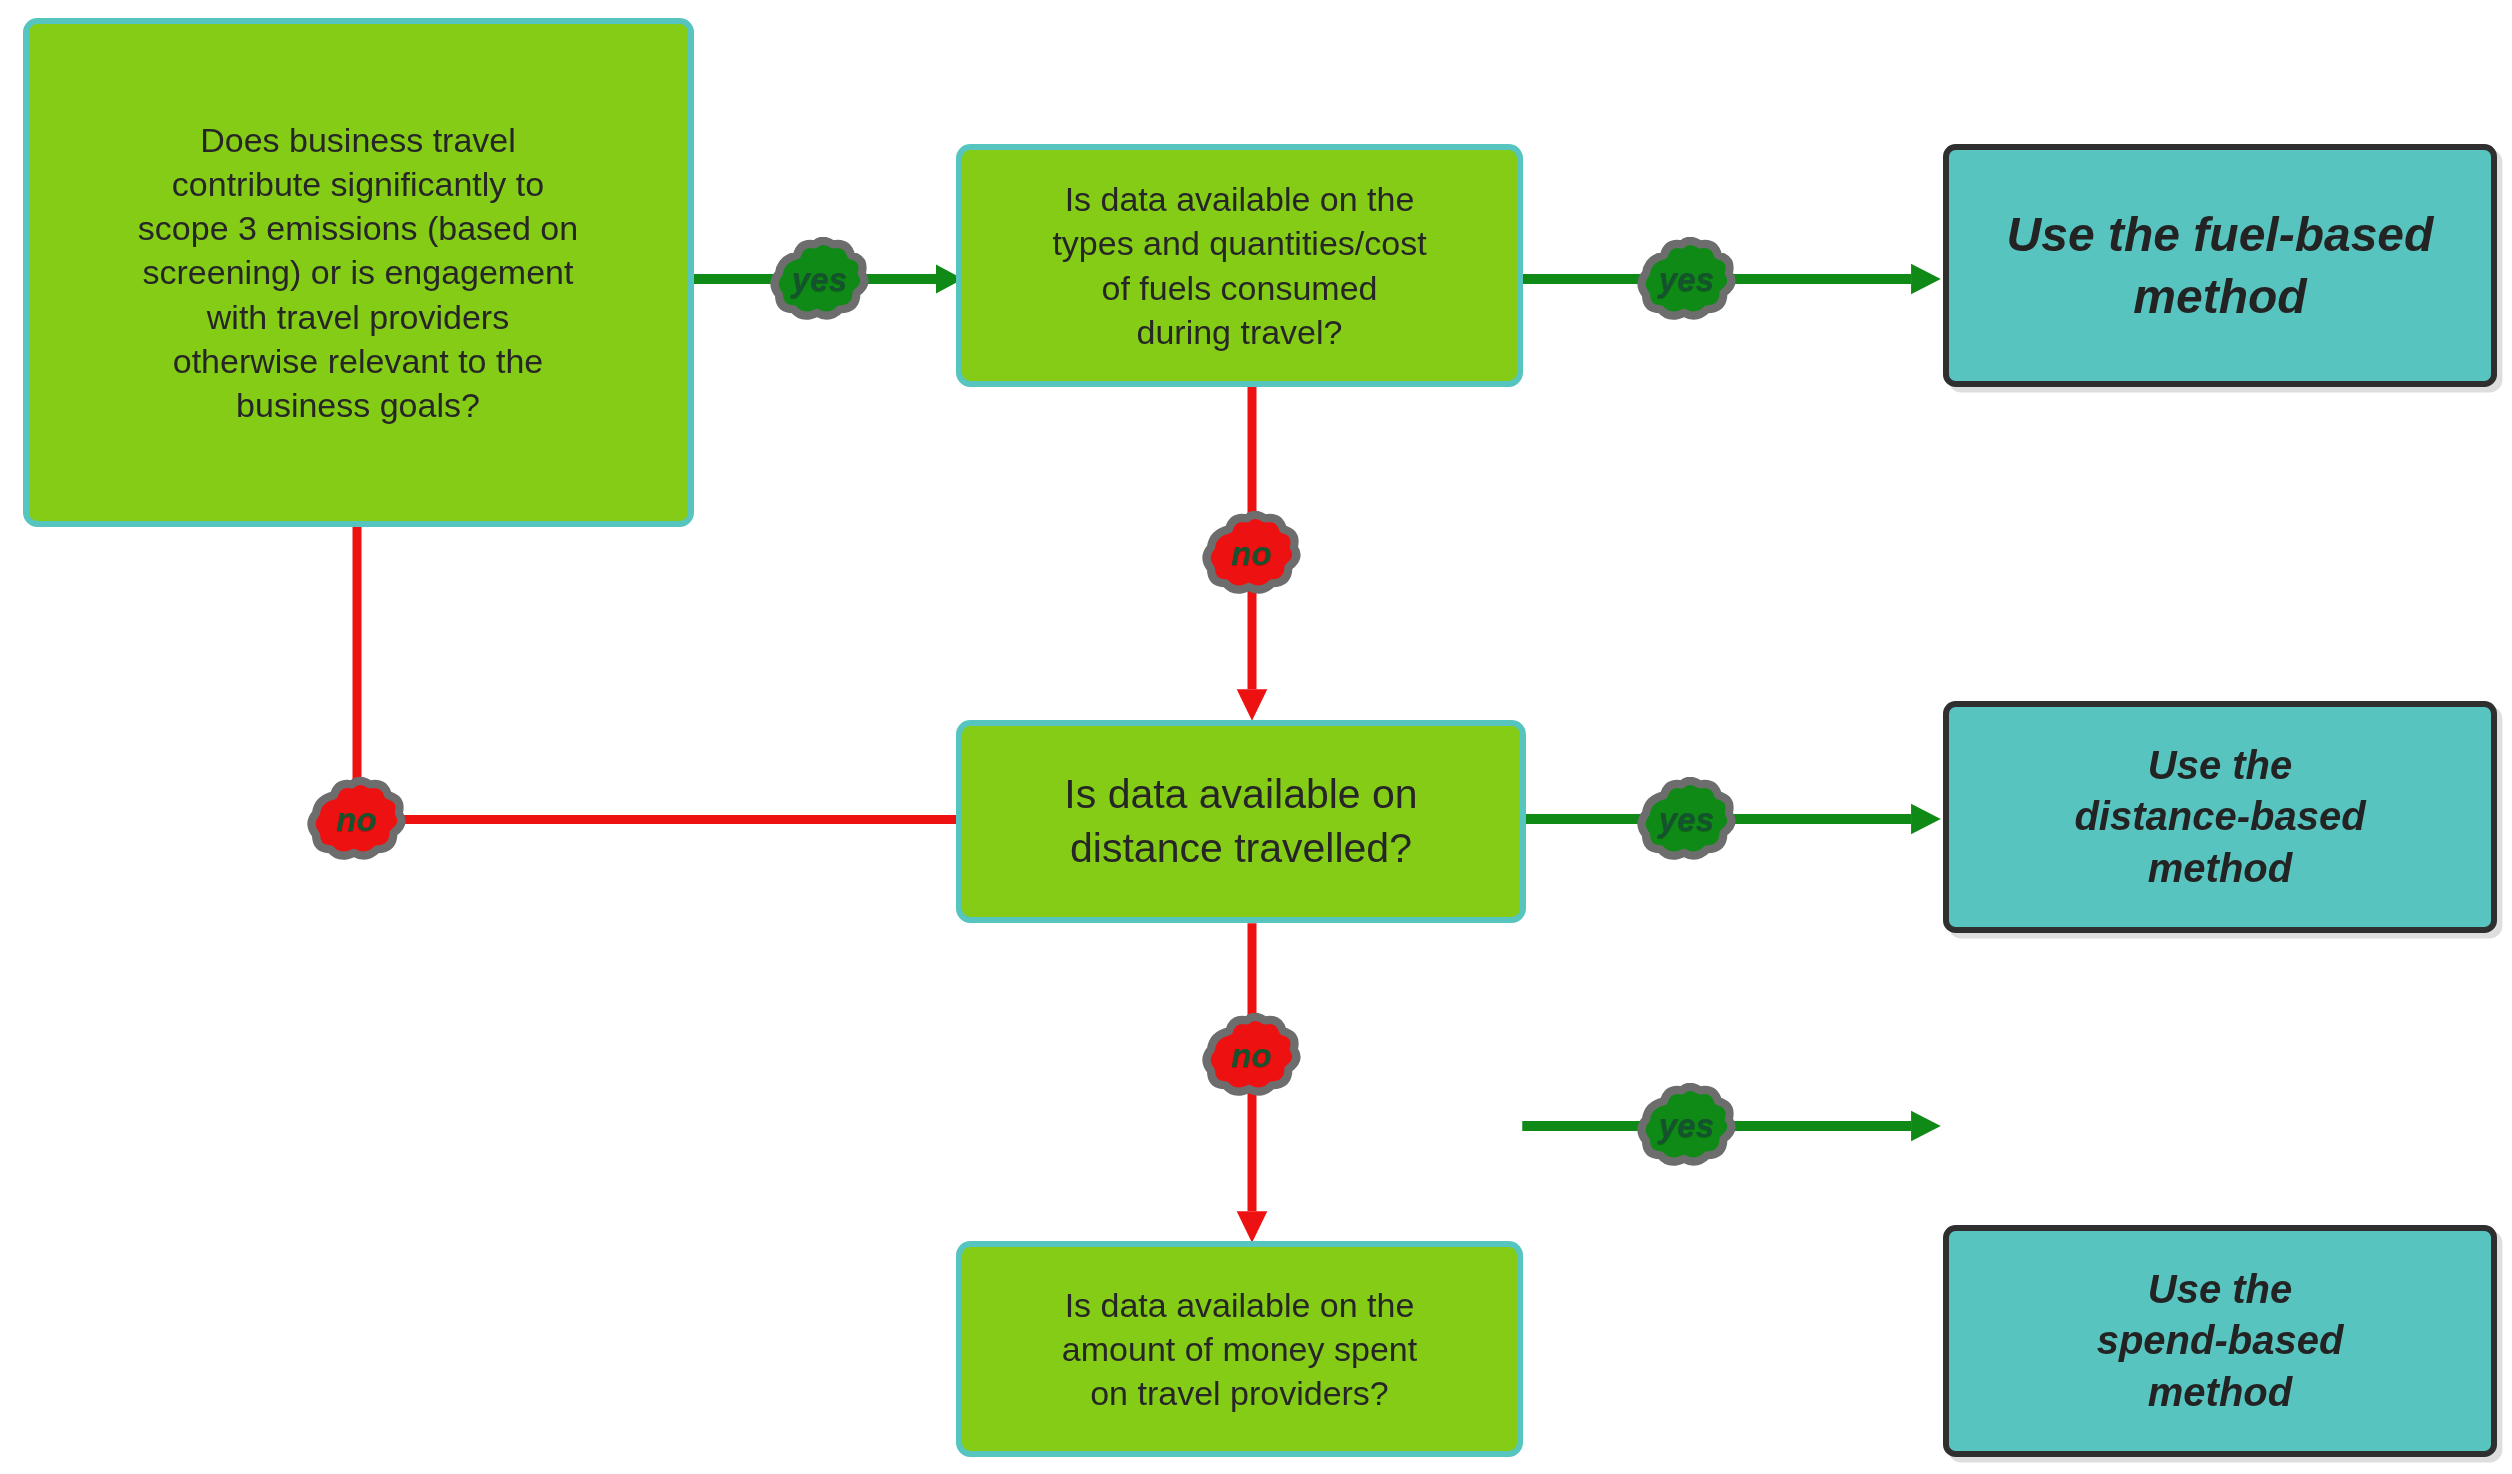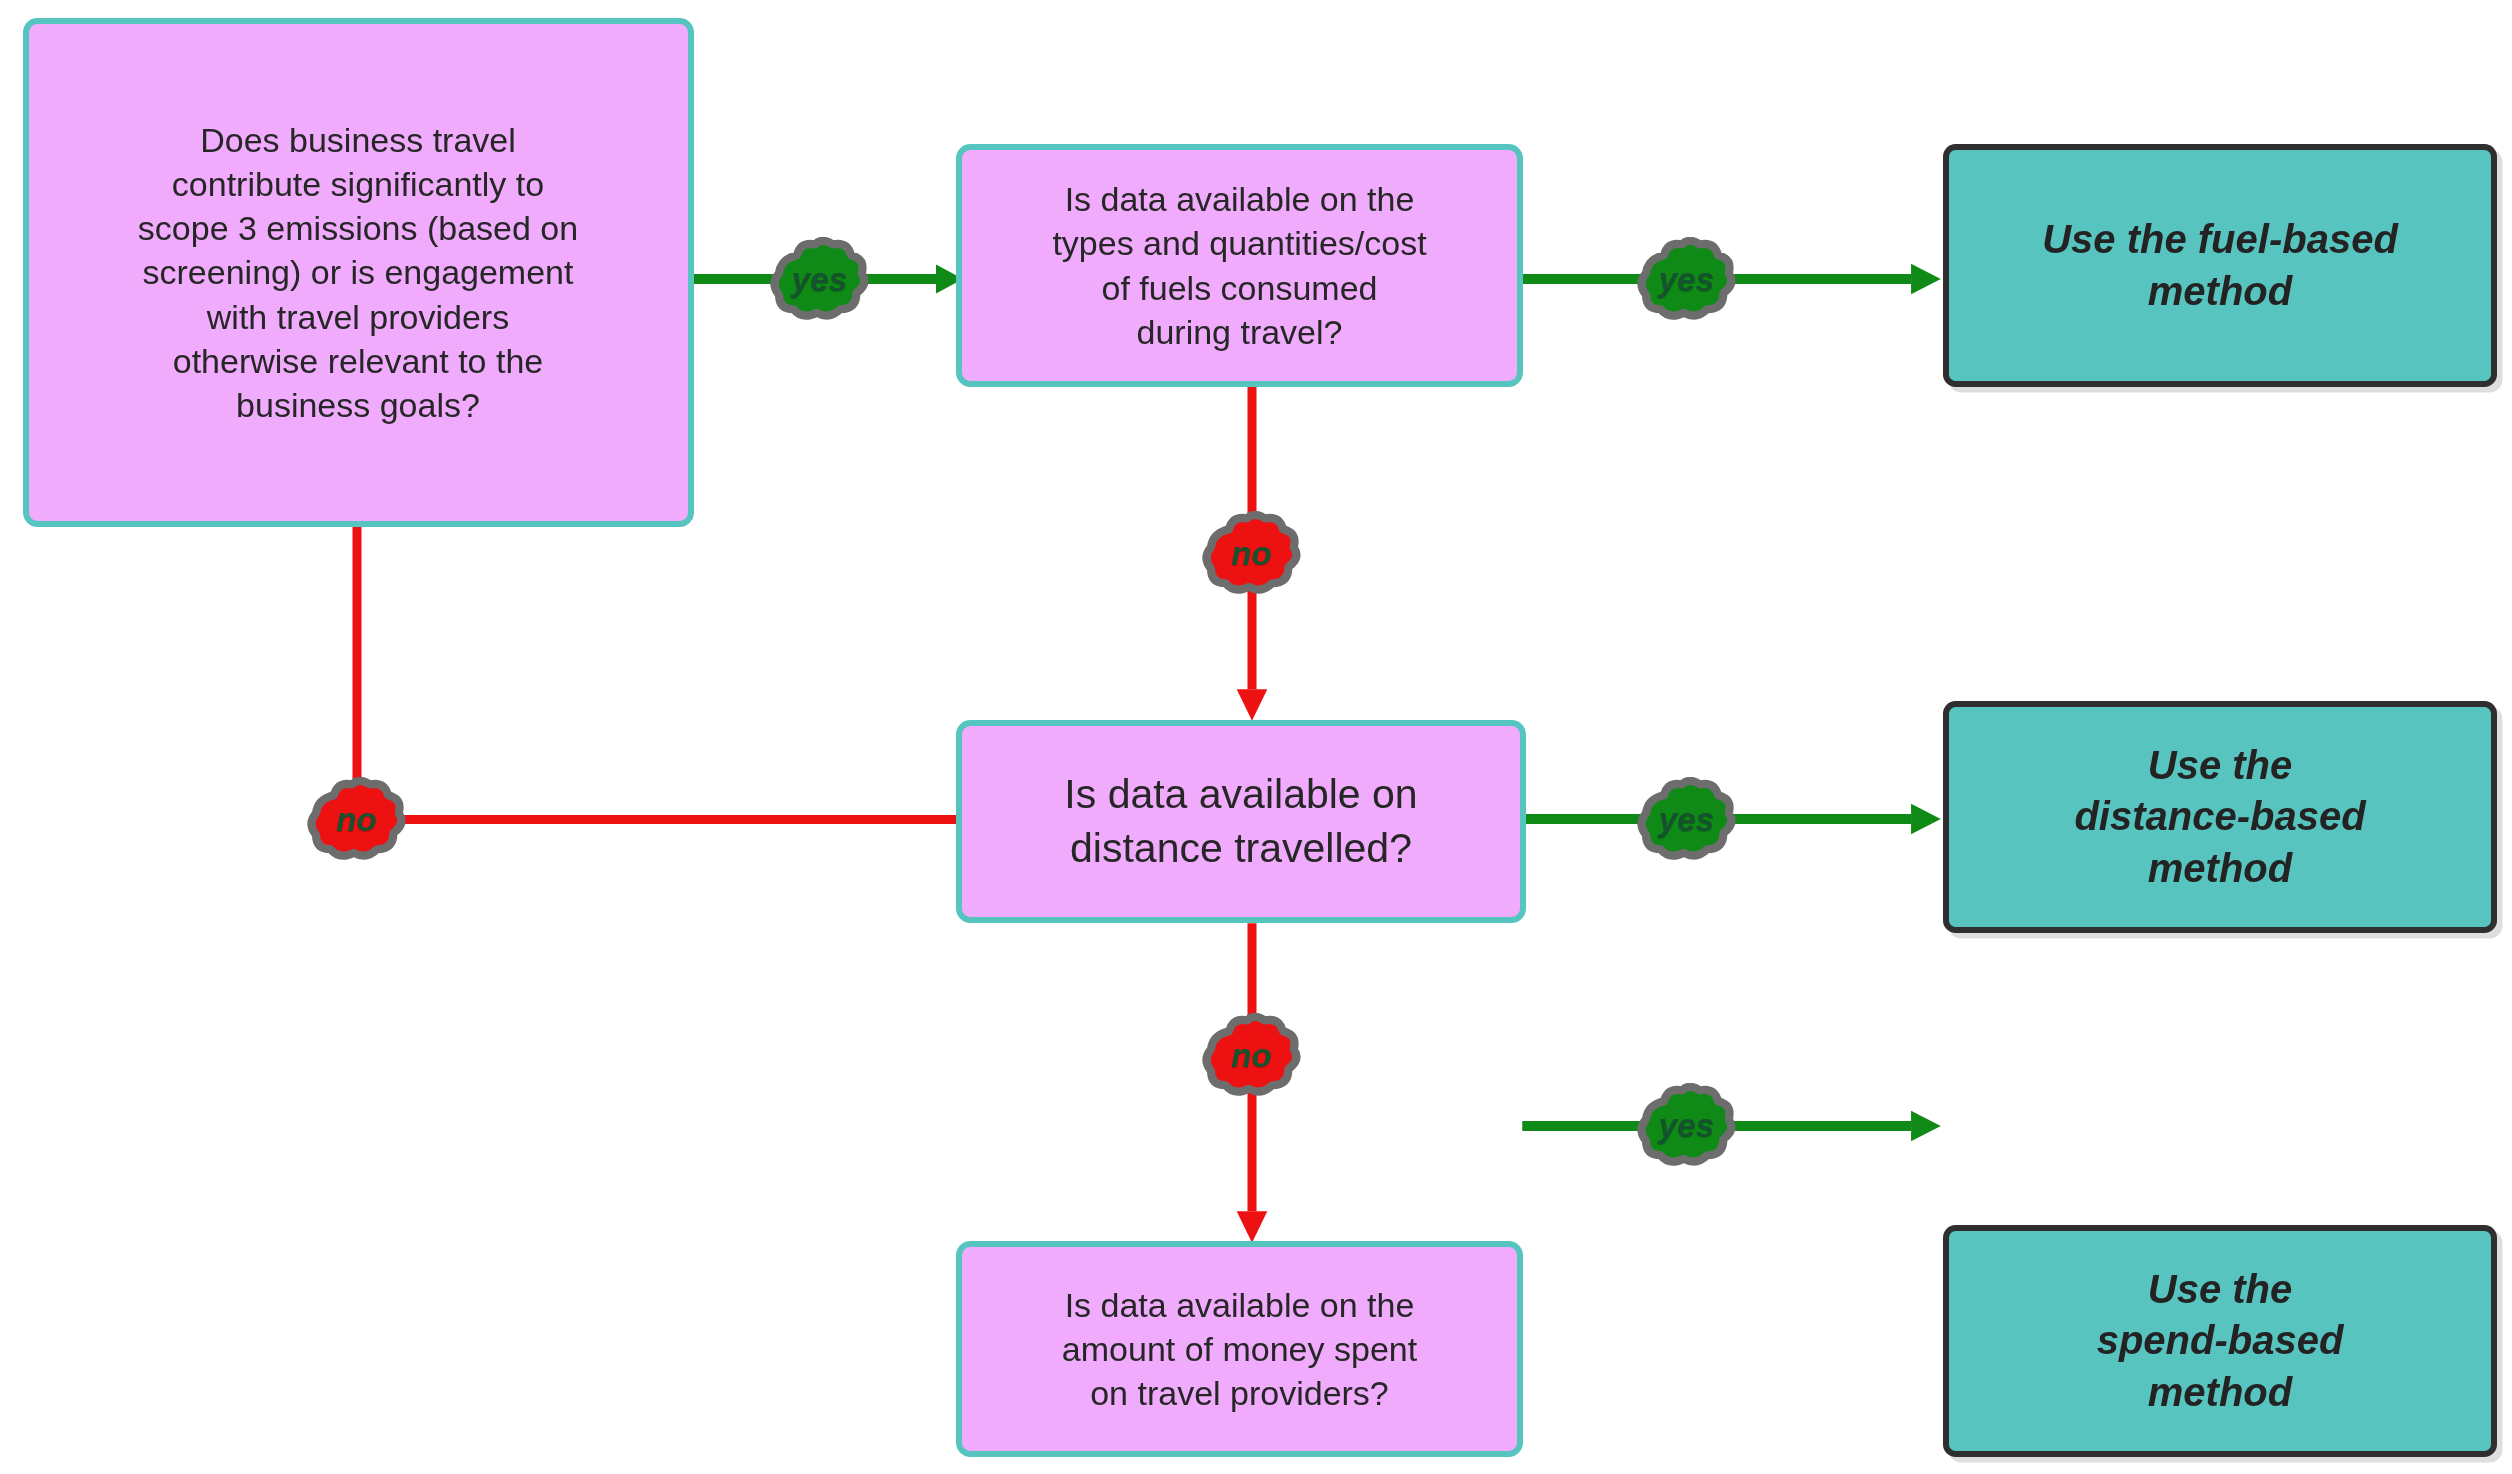--- a/index.html
+++ b/index.html
@@ -13,21 +13,21 @@
     height: 1475px;
     background: #ffffff;
     overflow: hidden;
     font-family: "Liberation Sans", sans-serif;
   }
 
   
   .decision {
     position: absolute;
     box-sizing: border-box;
-    background: #f0abfc;
+    background: #84cc16;
     border: 6.3px solid #56c5c0;
     border-radius: 14.4px;
     display: flex;
     align-items: center;
     justify-content: center;
     text-align: center;
     color: #262626;
     line-height: 1.30;
     z-index: 5;
   }
@@ -163,21 +163,21 @@
     <span class="txt">Is data available on
 distance travelled?</span>
   </div>
 
   <div class="decision" style="left:956px; top:1241px; width:567px; height:216px; font-size:34px;">
     <span class="txt">Is data available on the
 amount of money spent
 on travel providers?</span>
   </div>
 
-  <div class="result" style="left:1943px; top:144px; width:554px; height:243px; font-size:40px;">
+  <div class="result" style="left:1943px; top:144px; width:554px; height:243px; font-size:48px;">
     <span class="txt">Use the fuel-based
 method</span>
   </div>
 
   <div class="result" style="left:1943px; top:701px; width:554px; height:232px; font-size:40px;">
     <span class="txt">Use the
 distance-based
 method</span>
   </div>
 

